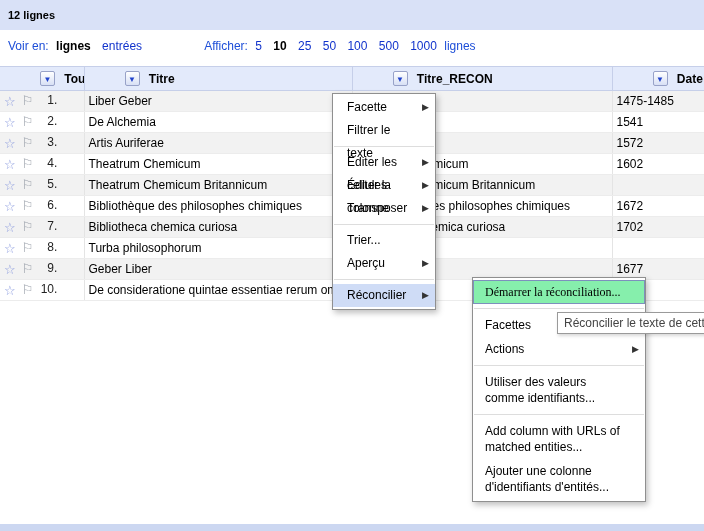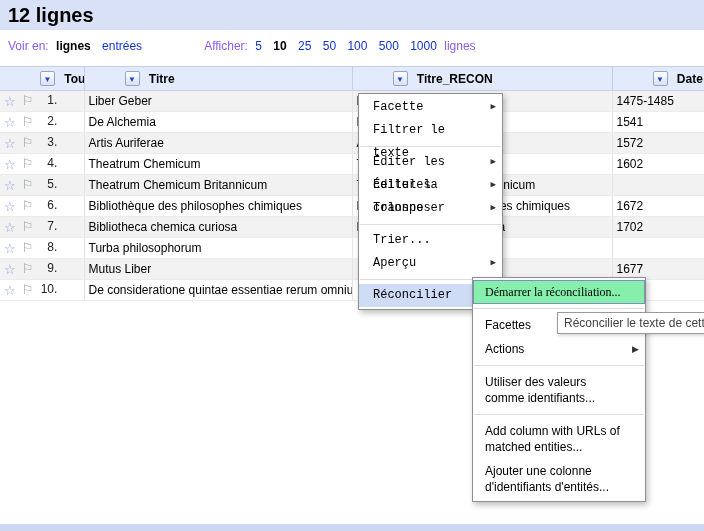--- a/index.html
+++ b/index.html
@@ -3,25 +3,25 @@
 <meta charset="utf-8">
 <style>
   * { box-sizing: border-box; }
   html,body { margin:0; padding:0; }
   body {
     width:704px; height:531px; position:relative; overflow:hidden;
     font-family:"Liberation Sans","DejaVu Sans",sans-serif; font-size:12px;
     background:#fff; color:#000;
   }
   .top-bar {
-    height:30px; background:#d9e1f7; font-size:20px; font-weight:bold;
+    height:30px; background:#d9e1f7; font-size:11px; font-weight:bold;
     line-height:30px; padding-left:8px;
   }
   .view-bar { height:32px; line-height:32px; padding-left:8px; white-space:nowrap; }
-  .view-bar .lbl { color:#8b5cf6; }
+  .view-bar .lbl { color:#1d4ed8; }
   .link { color:#1133cc; cursor:pointer; text-decoration:none; margin:0 4px; }
   .active-opt { font-weight:bold; color:#000; margin:0 4px; }
   .gap { display:inline-block; width:52px; }
 
   table { border-collapse:collapse; table-layout:fixed; width:704px; margin-top:4px; }
   col.c0 { width:84px; } col.c1 { width:268px; } col.c2 { width:260px; } col.c3 { width:92px; }
   th, td { padding:0 4px; overflow:hidden; white-space:nowrap; text-align:left; }
   thead th {
     background:#e3eafb; height:24px; font-weight:bold;
     border-top:1px solid #c6cfe9; border-bottom:1px solid #c6cfe9; border-right:1px solid #c6cfe9;padding-left:40px;
@@ -38,21 +38,21 @@
   }
   .dd-arrow { font-size:8px; color:#2244cc; }
   .star { color:#8a9ade; font-size:13px; cursor:pointer; margin-right:6px; vertical-align:middle; }
   .flag { color:#9aa0aa; font-size:13px; cursor:pointer; vertical-align:middle; }
   .rownum { display:inline-block; width:24px; text-align:right; color:#222; }
 
   .menu {
     position:absolute; background:#fff; border:1px solid #8f8f8f; z-index:10;
     box-shadow:2px 3px 6px rgba(0,0,0,0.25); padding:2px 0;
   }
-  .main-menu { left:358px; top:93px; width:145px;font-family:Liberation Mono, monospace; }
+  .main-menu { left:332px; top:93px; width:104px; }
   .menu-item { position:relative; height:23px; line-height:23px; padding:0 18px 0 14px; cursor:pointer; }
   .menu-item .arr { position:absolute; right:6px; top:0; font-size:9px; color:#333; }
   .menu-item.open { background:#cfdcf6; }
   .menu-divider { border-top:1px solid #ddd; margin:4px 1px; height:0; }
 
   .sub-menu { left:472px; top:277px; width:174px; }
   .sub-menu .menu-item { height:auto; line-height:16px; padding:4px 16px 4px 12px; white-space:normal; }
   .sub-menu .menu-item .arr { top:4px; }
   .sub-menu .menu-item.hovered { border:1px solid #7d90bd; padding:3px 15px 3px 11px; background:#86efac;font-family:Liberation Serif, serif; }
 
@@ -155,21 +155,21 @@
       <td>1702</td>
     </tr>
     <tr>
       <td><span class="star">☆</span><span class="flag">⚐</span><span class="rownum">8.</span></td>
       <td>Turba philosophorum</td>
       <td></td>
       <td></td>
     </tr>
     <tr class="odd">
       <td><span class="star">☆</span><span class="flag">⚐</span><span class="rownum">9.</span></td>
-      <td>Mutus Liber</td>
+      <td>Geber Liber</td>
       <td></td>
       <td>1677</td>
     </tr>
     <tr>
       <td><span class="star">☆</span><span class="flag">⚐</span><span class="rownum">10.</span></td>
       <td>De consideratione quintae essentiae rerum omnium</td>
       <td></td>
       <td></td>
     </tr>
   </tbody>

